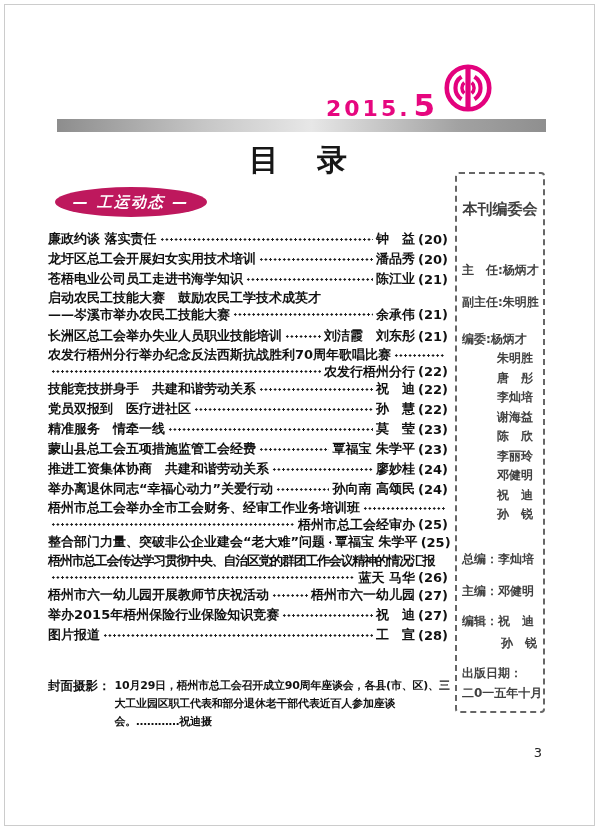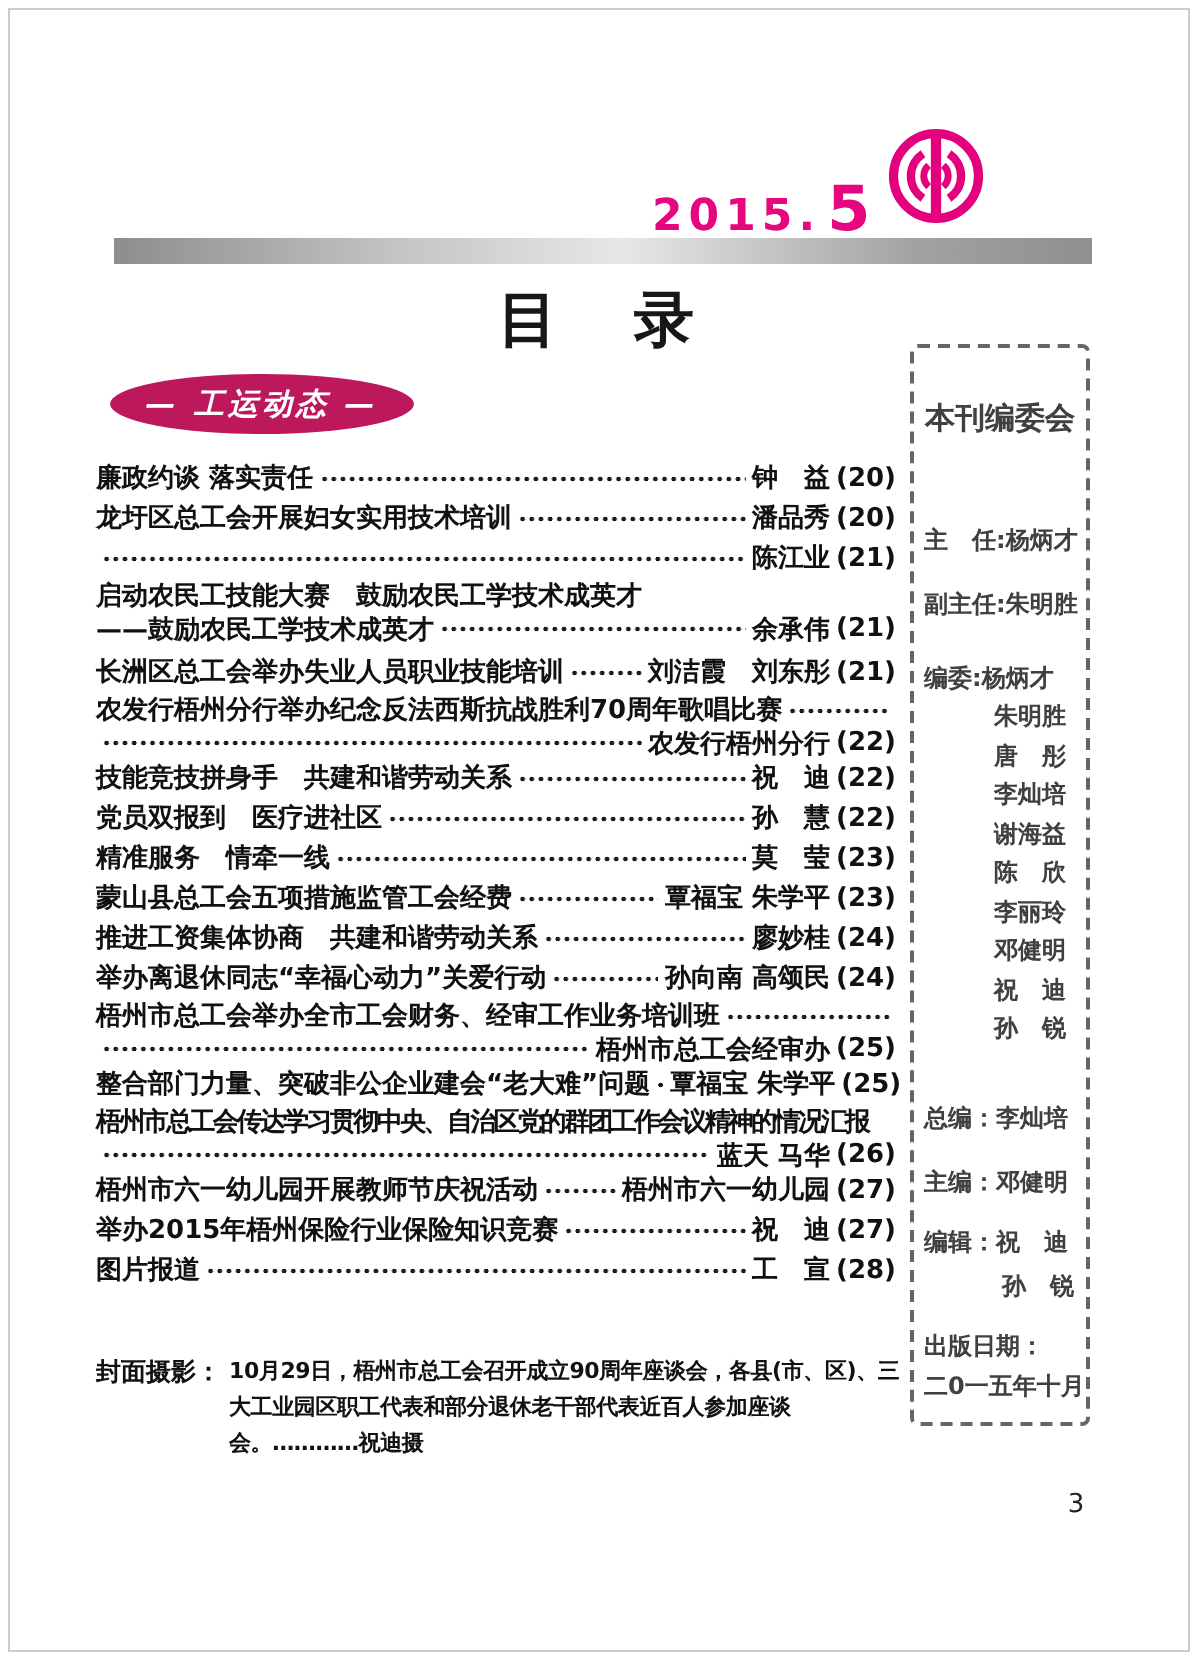--- a/index.html
+++ b/index.html
@@ -97,30 +97,31 @@
         <span class="a">钟　益</span>
         <span class="p">(20)</span>
       </div>
     <div class="tl">
         <span class="t">龙圩区总工会开展妇女实用技术培训</span>
         <span class="leader"></span>
         <span class="a">潘品秀</span>
         <span class="p">(20)</span>
       </div>
     <div class="tl">
+        <span class="t">苍梧电业公司员工走进书海学知识</span>
         <span class="leader"></span>
         <span class="a">陈江业</span>
         <span class="p">(21)</span>
       </div>
 
     <div class="tl first2">
         <span class="t">启动农民工技能大赛　鼓励农民工学技术成英才</span>
       </div>
     <div class="tl cont">
-        <span class="t">——鼓励农民工学技术成英才</span>
+        <span class="t">——岑溪市举办农民工技能大赛</span>
         <span class="leader"></span>
         <span class="a">余承伟</span>
         <span class="p">(21)</span>
       </div>
 
     <div class="tl mt4">
         <span class="t">长洲区总工会举办失业人员职业技能培训</span>
         <span class="leader"></span>
         <span class="a">刘洁霞　刘东彤</span>
         <span class="p">(21)</span>

